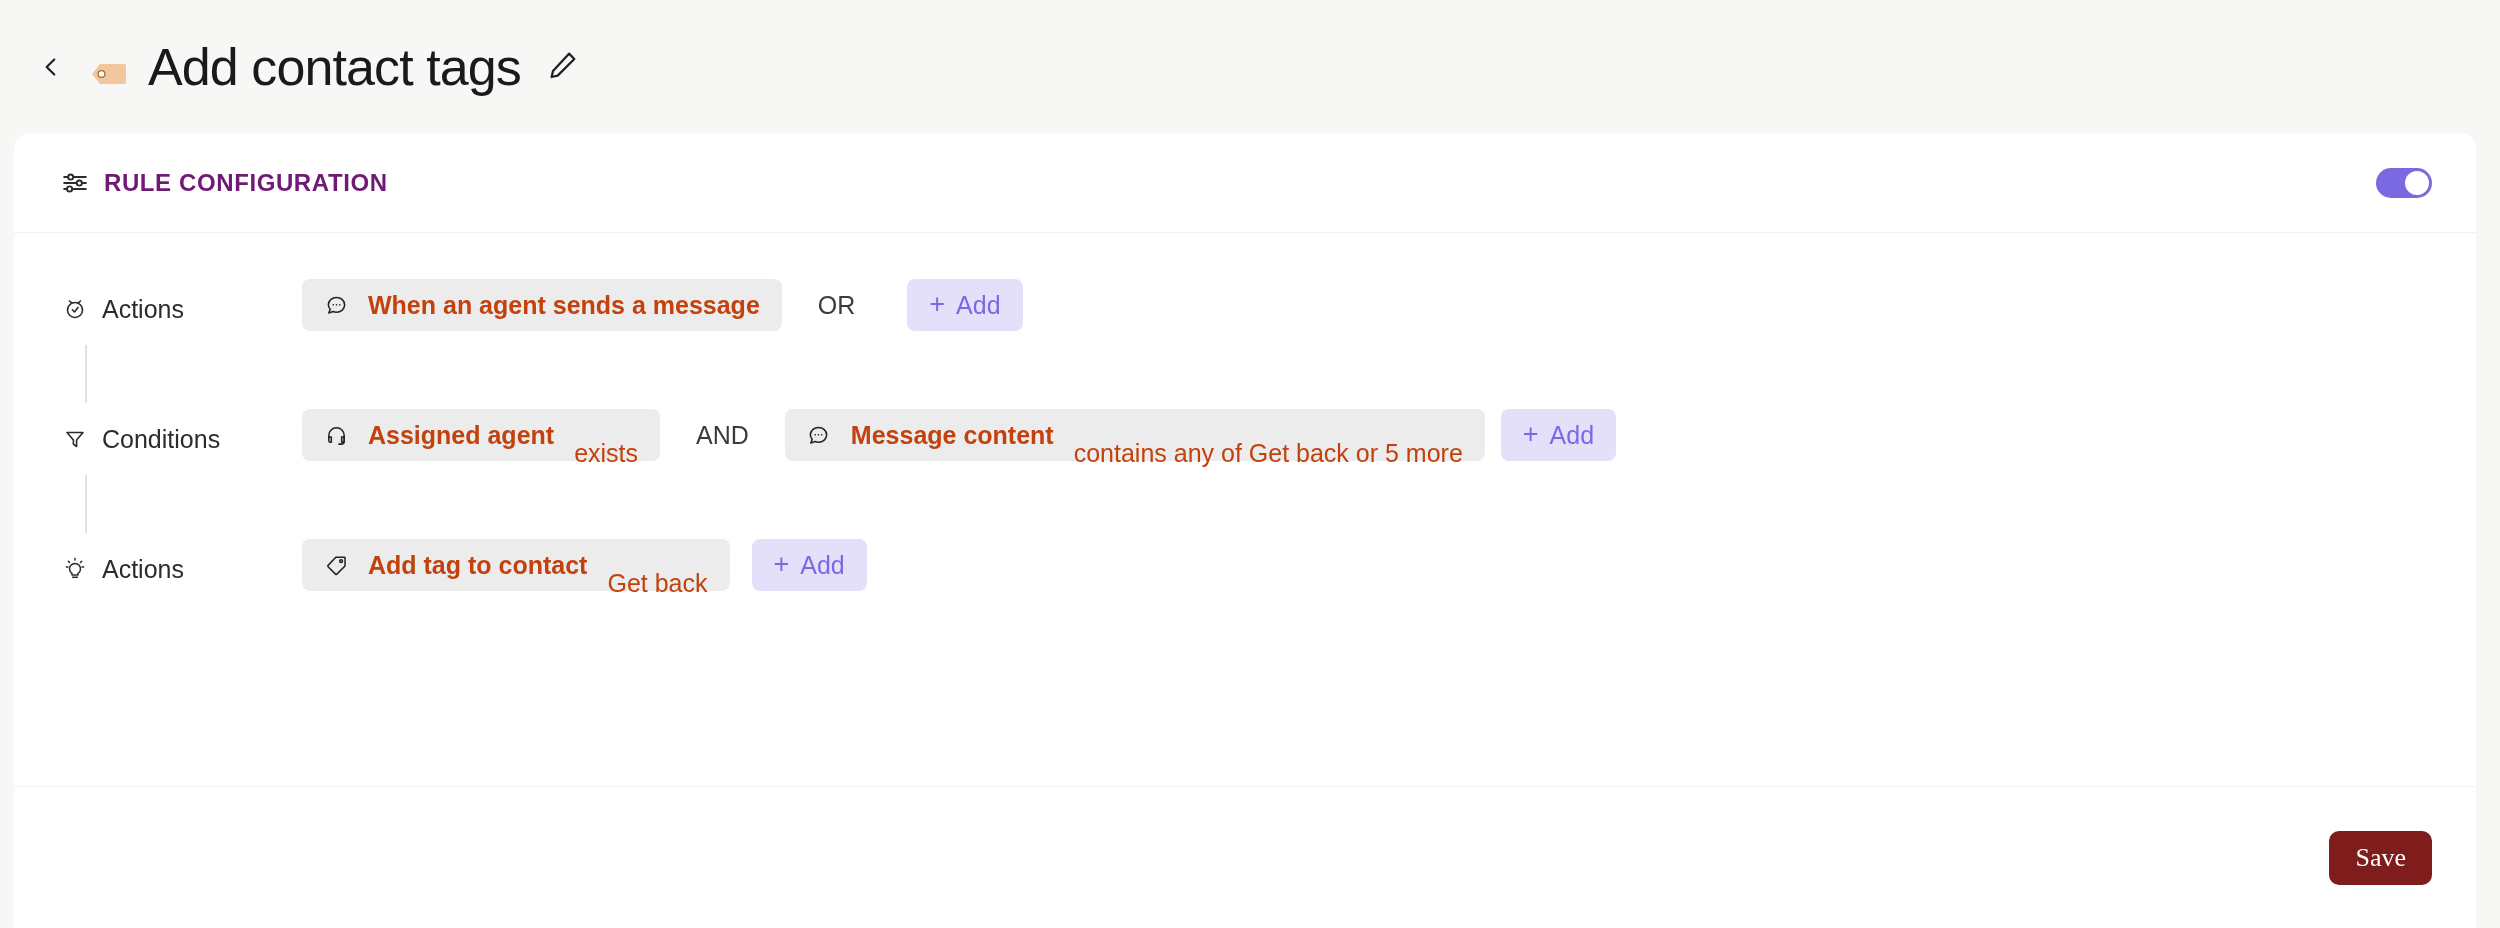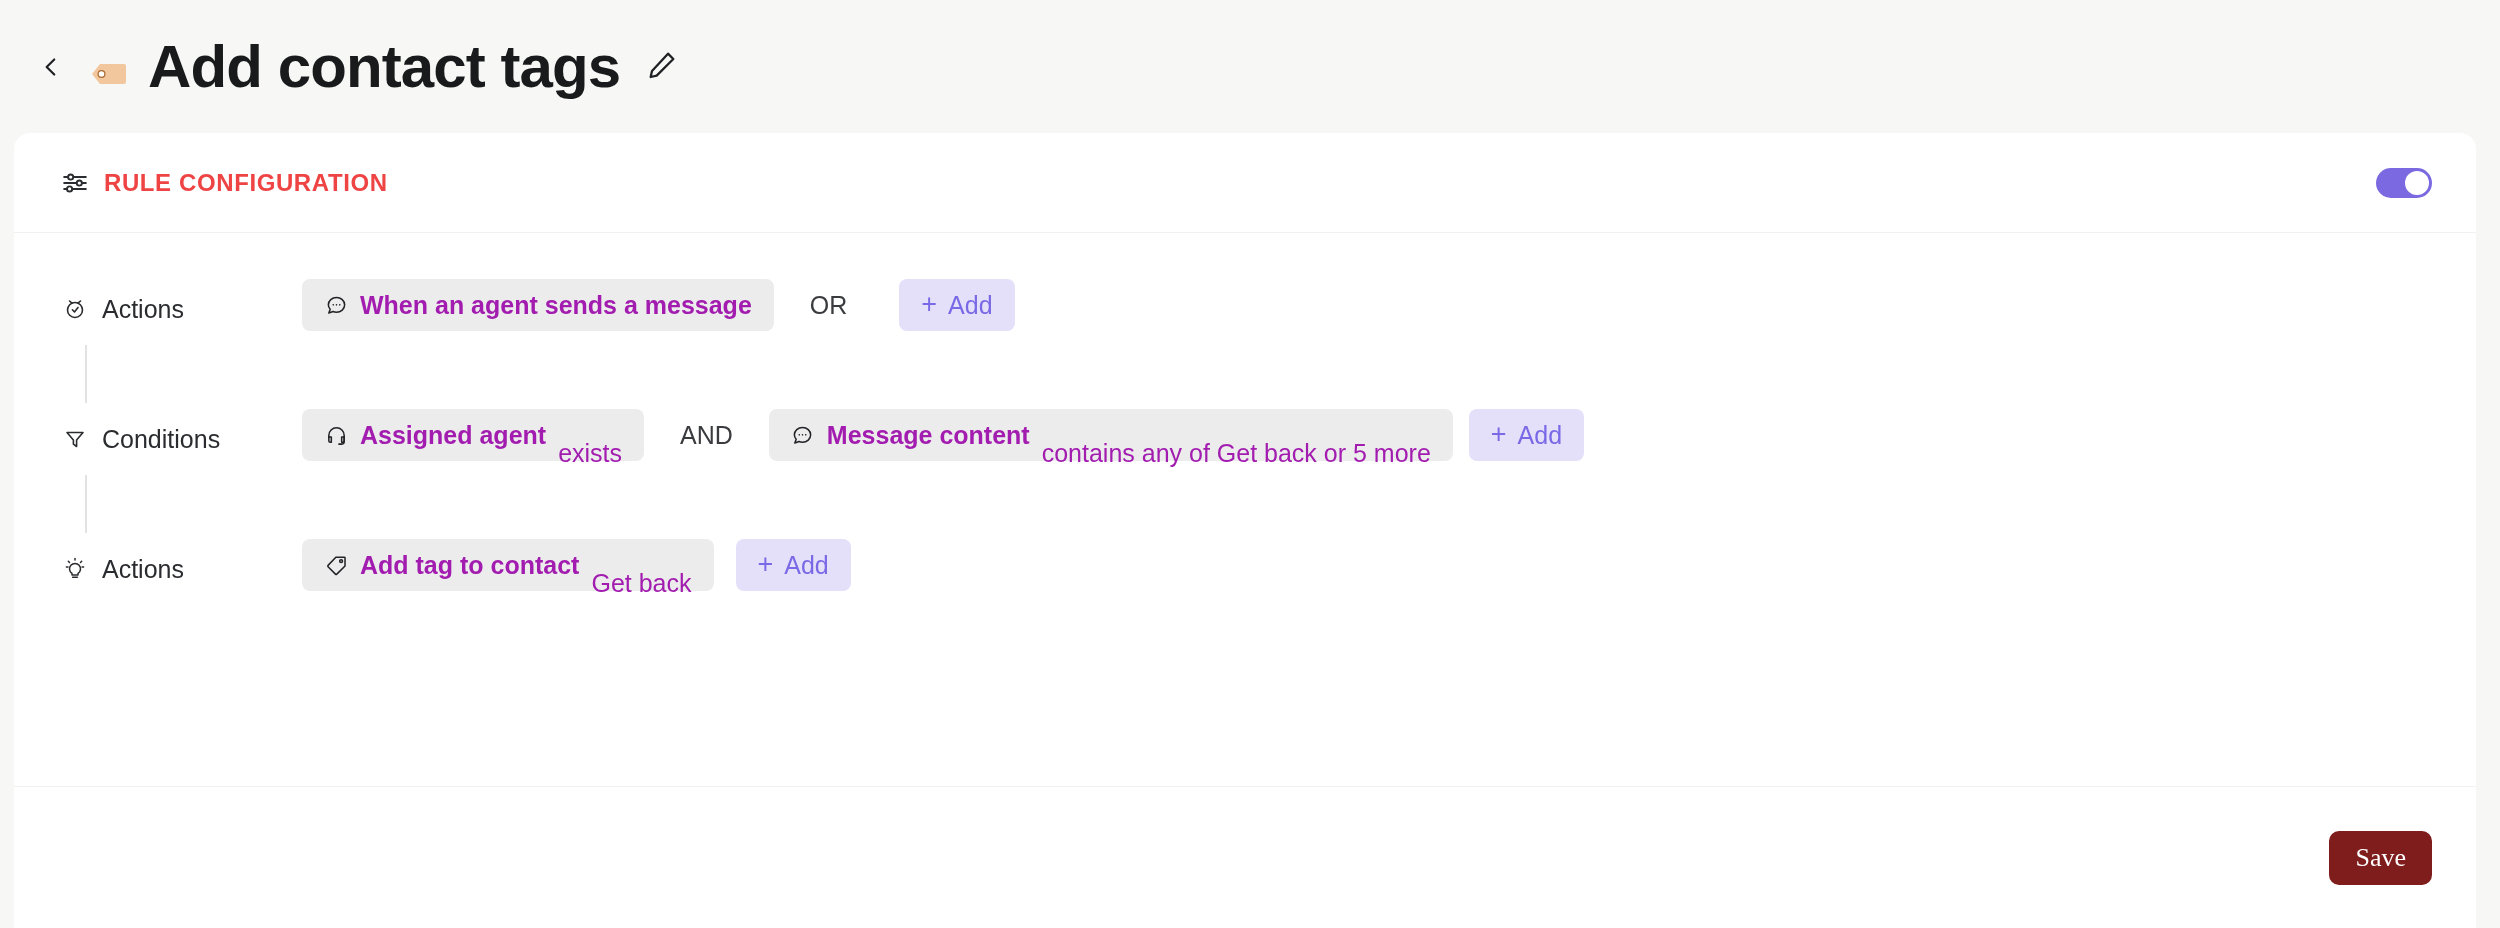--- a/index.html
+++ b/index.html
@@ -42,22 +42,22 @@
     flex: 0 0 auto;
     display: flex;
     align-items: center;
   }
   .tag-emoji-shape {
     position: relative;
     width: 40px;
     height: 26px;
   }
   .page-title {
-    font-size: 60px;
-    font-weight: 700;
+    font-size: 52px;
+    font-weight: 400;
     letter-spacing: -0.9px;
     color: #191a1c;
     white-space: nowrap;
   }
   .edit-btn {
     margin-left: 22px;
     width: 40px;
     height: 40px;
     display: flex;
     align-items: center;
@@ -86,21 +86,21 @@
   }
   .card-header-left {
     display: flex;
     align-items: center;
     gap: 16px;
   }
   .card-header-title {
     font-size: 24px;
     font-weight: 700;
     letter-spacing: 0.6px;
-    color: #ef4444;
+    color: #701a75;
   }
   .spacer { flex: 1 1 auto; }
 
   .toggle {
     width: 56px;
     height: 30px;
     border-radius: 15px;
     background: #7a69e0;
     position: relative;
     cursor: pointer;
@@ -154,25 +154,25 @@
     gap: 0px;
     padding-top: 0px;
   }
 
   .chip {
     background: #ececed;
     border-radius: 8px;
     height: 52px;
     display: inline-flex;
     align-items: center;
-    gap: 12px;
+    gap: 20px;
     padding: 0 22px;
     box-sizing: border-box;
     font-size: 25px;
-    color: #a21caf;
+    color: #c2410c;
     white-space: nowrap;
     cursor: pointer;
   }
   .chip-icon {
     width: 24px;
     height: 24px;
     display: flex;
     align-items: center;
     justify-content: center;
     flex: 0 0 auto;

